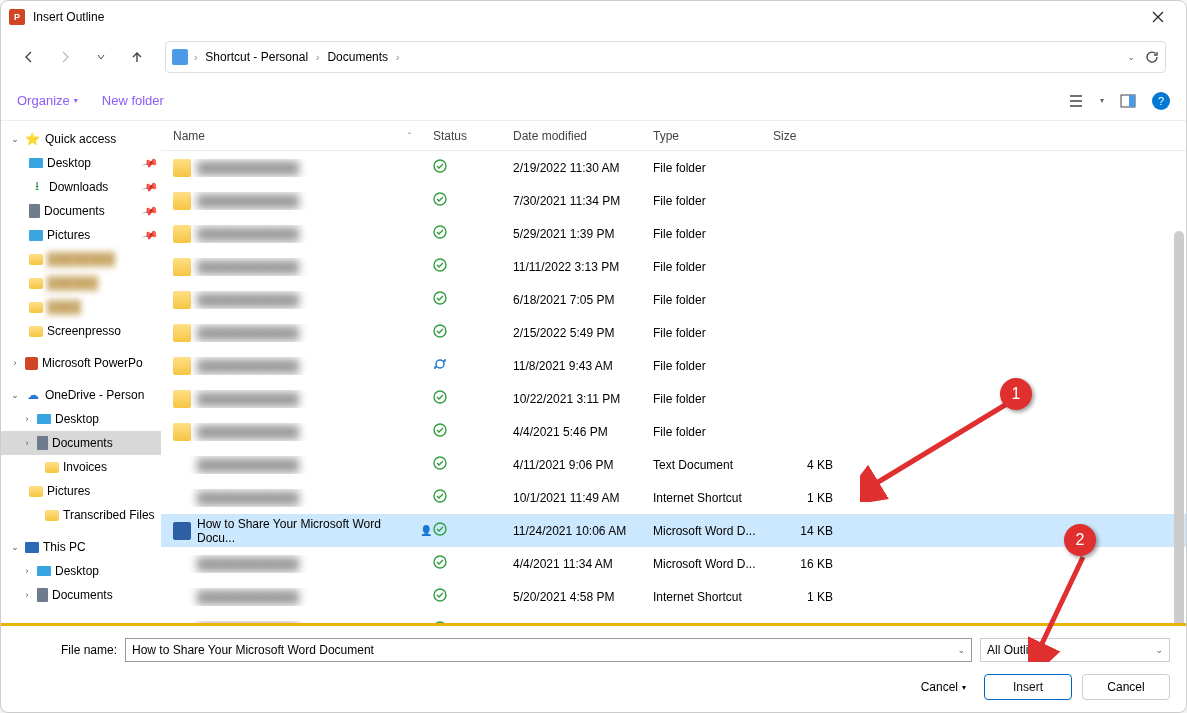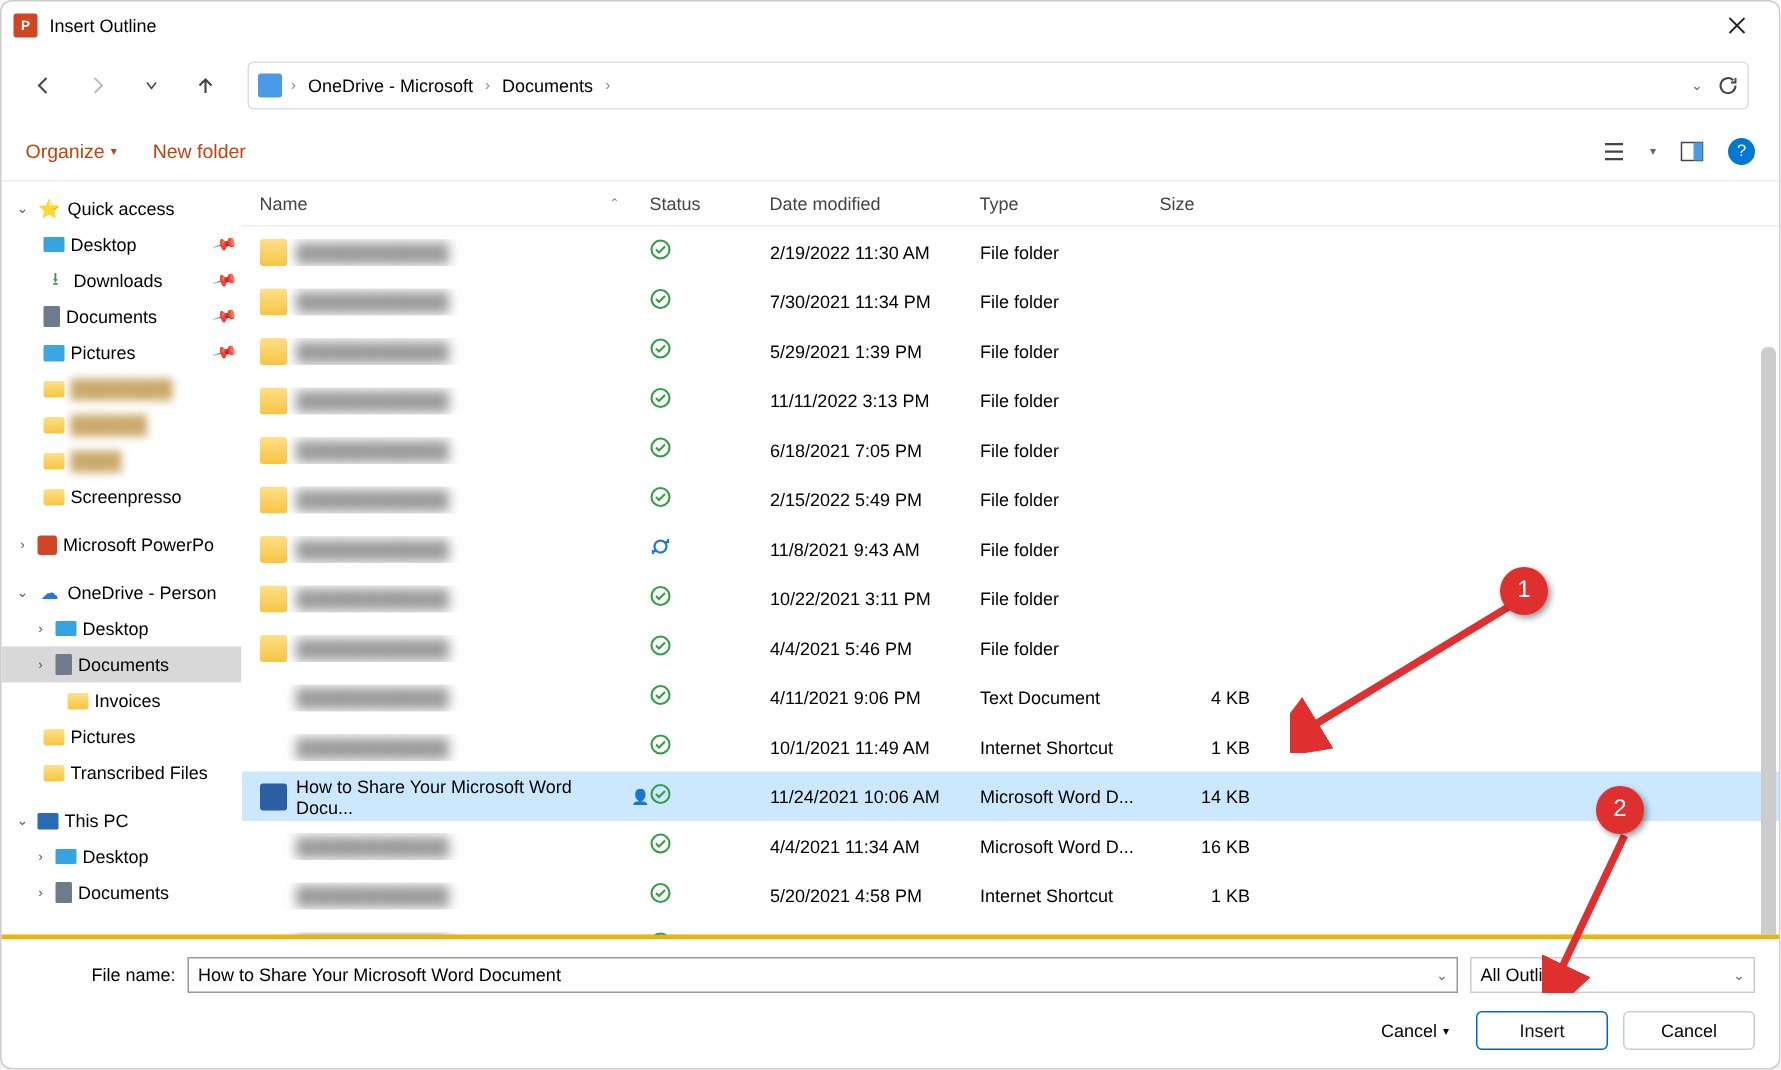--- a/index.html
+++ b/index.html
@@ -19,21 +19,21 @@
 .nav-btn.dd svg { width:8px; height:8px; }
 .breadcrumb-box { flex:1; height:32px; border:1px solid #ddd; border-radius:4px; display:flex; align-items:center; padding:0 6px; font-size:12px; gap:4px; margin:0 8px; }
 .breadcrumb-box .crumb { padding:0 4px; cursor:pointer; }
 .breadcrumb-box .sep { color:#888; font-size:10px; }
 .breadcrumb-box .folder-icon { width:16px; height:16px; background:#4a9ae8; border-radius:2px; margin-right:2px; }
 .breadcrumb-box .right-icons { margin-left:auto; display:flex; gap:10px; align-items:center; }
 .search-box { width:200px; height:32px; border:1px solid #ddd; border-radius:4px; display:flex; align-items:center; padding:0 8px; font-size:12px; gap:6px; color:#777; }
 .search-box svg { width:14px; height:14px; stroke:#777; }
 
 .toolbar { height:40px; display:flex; align-items:center; padding:0 16px; font-size:13px; border-bottom:1px solid #eee; }
-.toolbar .tb-btn { color:#c2410c; cursor:pointer; margin-right:24px; display:flex; align-items:center; gap:4px; }
+.toolbar .tb-btn { color:#8b5cf6; cursor:pointer; margin-right:24px; display:flex; align-items:center; gap:4px; }
 .toolbar .tb-right { margin-left:auto; display:flex; gap:16px; align-items:center; }
 .toolbar .tb-right .icon { width:16px; height:16px; cursor:pointer; }
 .help-icon { width:18px; height:18px; background:#0078d4; border-radius:50%; color:#fff; font-size:11px; display:flex; align-items:center; justify-content:center; }
 
 .body { flex:1; display:flex; overflow:hidden; position:relative; }
 
 .sidebar { width:160px; overflow-y:auto; font-size:12px; padding:6px 0; position:relative; }
 .sidebar .row { display:flex; align-items:center; height:24px; padding-left:8px; gap:4px; cursor:pointer; position:relative; }
 .sidebar .row.sel  { background:#d8d8d8; }
 .sidebar .chev { width:12px; font-size:9px; color:#555; text-align:center; }
@@ -109,21 +109,21 @@
         </svg>
       </div>
     <div class="nav-btn">
         <svg width="14" height="14" viewBox="0 0 14 14">
           <path d="M7 12 L7 3 M3 7 L7 3 L11 7" stroke="#444" stroke-width="1.4" fill="none"></path>
         </svg>
       </div>
     <div class="breadcrumb-box">
       <div class="folder-icon"></div>
       <span class="sep">›</span>
-      <span class="crumb">OneDrive - Microsoft</span>
+      <span class="crumb">Shortcut - Personal</span>
       <span class="sep">›</span>
       <span class="crumb">Documents</span>
       <span class="sep">›</span>
       <div class="right-icons">
         <span style="font-size:9px;color:#666">⌄</span>
         <svg width="14" height="14" viewBox="0 0 14 14">
             <path d="M12 7 A5 5 0 1 1 10.5 3.5 M12 2 L12 5 L9 5" stroke="#444" stroke-width="1.3" fill="none"></path>
           </svg>
       </div>
     </div>
@@ -215,21 +215,21 @@
           <span>Documents</span>
         </div>
       <div class="row" style="padding-left:44px">
           <span class="ic folder-ic" style="width:14px;height:11px"></span>
           <span>Invoices</span>
         </div>
       <div class="row" style="padding-left:28px">
           <span class="ic folder-ic" style="width:14px;height:11px"></span>
           <span>Pictures</span>
         </div>
-      <div class="row" style="padding-left:28px">
+      <div class="row" style="padding-left:44px">
           <span class="ic folder-ic" style="width:14px;height:11px"></span>
           <span>Transcribed Files</span>
         </div>
       <div style="height:8px"></div>
       <div class="row">
           <span class="chev">⌄</span>
           <span class="ic" style="background:#2a6bb7;width:14px;height:11px;border-radius:1px"></span>
           <span>This PC</span>
         </div>
       <div class="row" style="padding-left:20px">

